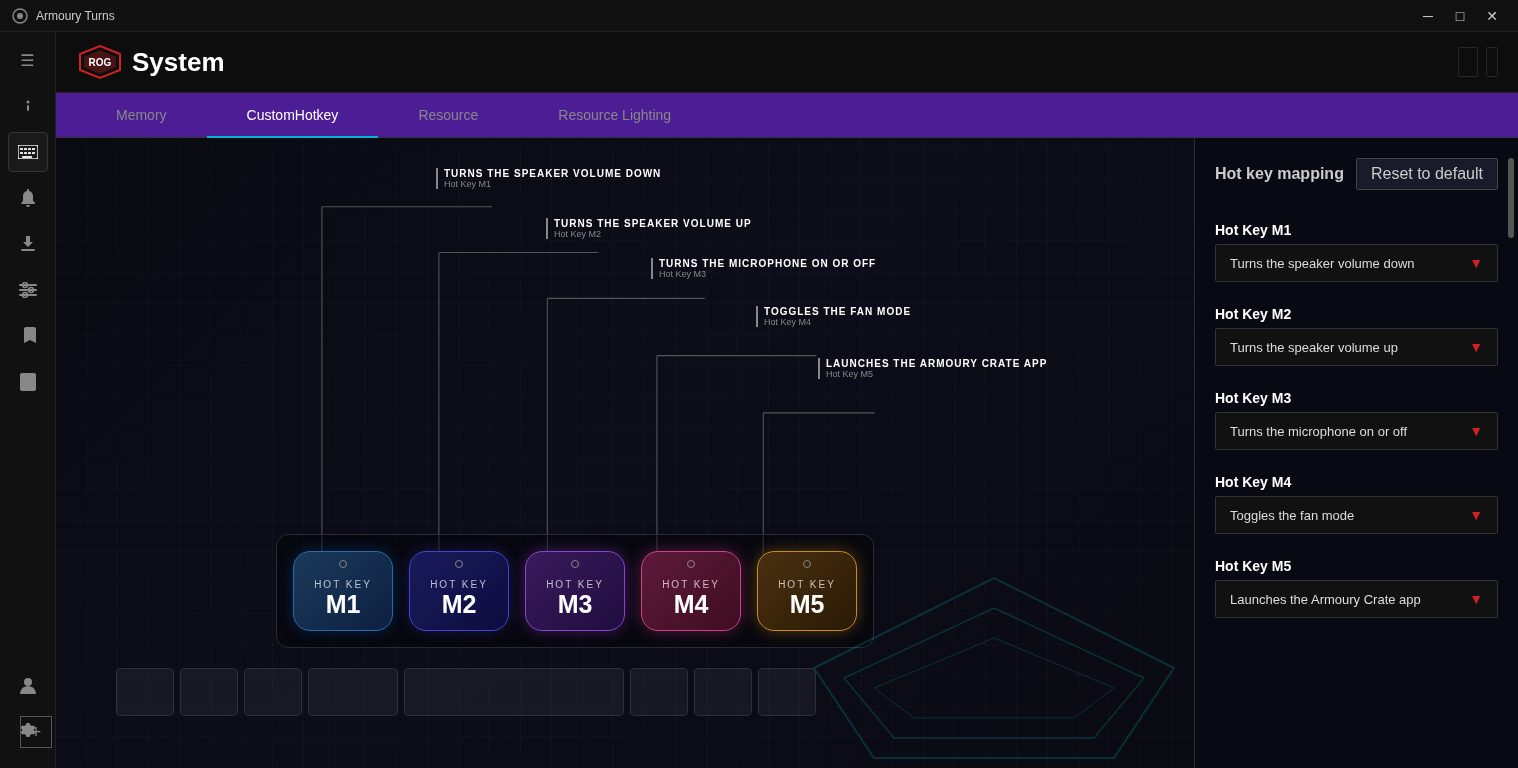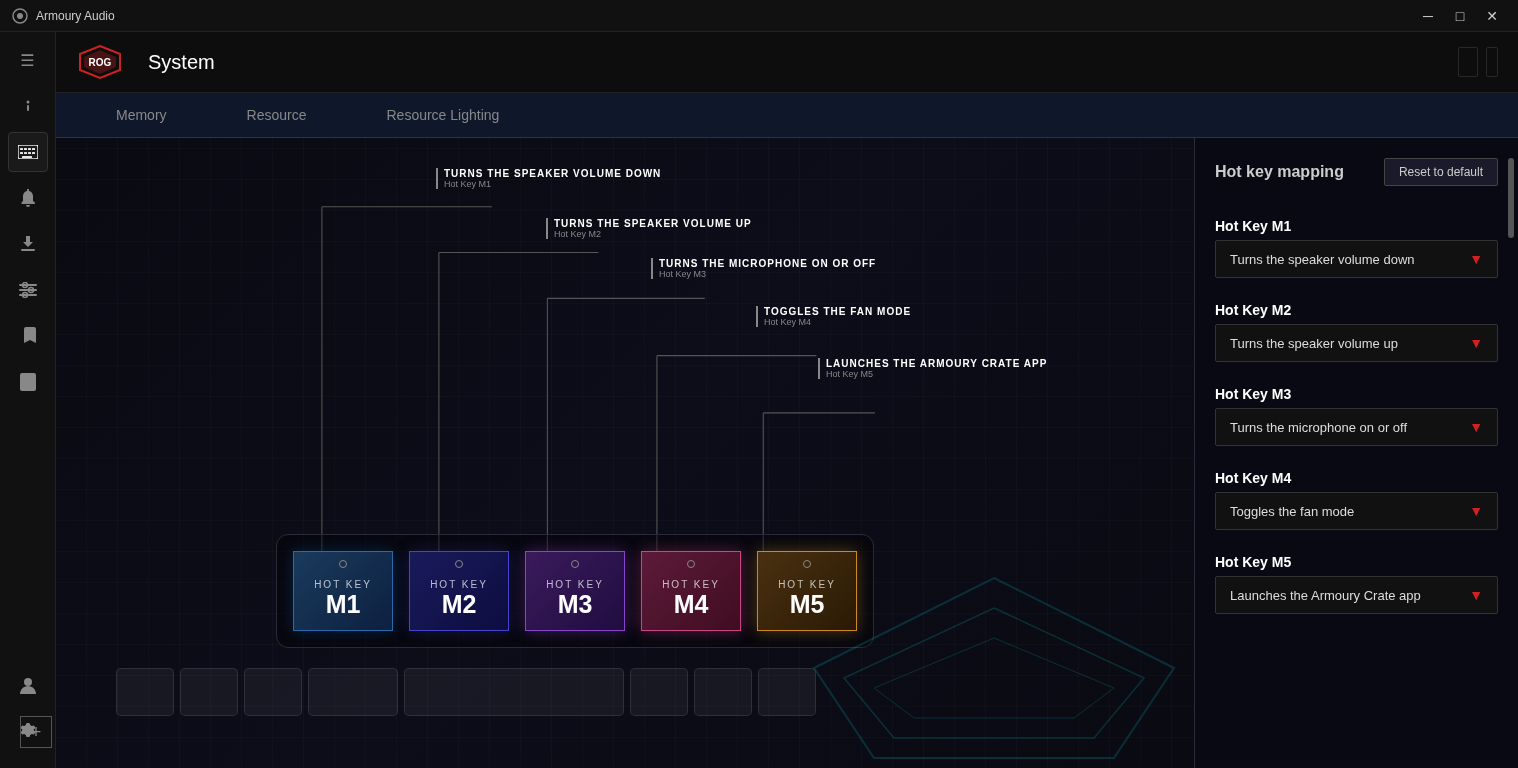--- a/index.html
+++ b/index.html
@@ -107,33 +107,33 @@
       display: flex;
       align-items: center;
       padding: 12px 20px;
       gap: 16px;
       border-bottom: 1px solid #222;
       background: #0d0d0d;
     }
     .rog-logo {
       display: flex;
       align-items: center;
-      gap: 24px;
+      gap: 8px;
     }
     .logo-svg { width: 48px; height: 36px; }
     .system-title {
-      font-size: 20px;
-      font-weight: 400;
+      font-size: 26px;
+      font-weight: 700;
       color: #fff;
     }
 
     
     .tabs {
       display: flex;
-      background: #0f172a;
+      background: #4c1d95;
       border-bottom: 1px solid #333;
       padding: 0 20px;
     }
     .tab {
       padding: 14px 40px;
       cursor: pointer;
       color: #888;
       font-size: 14px;
       position: relative;
       white-space: nowrap;
@@ -183,21 +183,21 @@
         transparent,
         transparent 30px,
         rgba(255,255,255,0.02) 30px,
         rgba(255,255,255,0.02) 31px
       );
     }
 
     .hotkey-btn {
       width: 100px;
       height: 80px;
-      border-radius: 0;
+      border-radius: 17px;
       display: flex;
       flex-direction: column;
       align-items: center;
       justify-content: center;
       cursor: pointer;
       position: relative;
       border: 1px solid transparent;
     }
     .hotkey-btn .dot {
       width: 8px;
@@ -270,21 +270,21 @@
     .panel-title {
       font-size: 16px;
       font-weight: 600;
       color: #ccc;
     }
     .reset-btn {
       padding: 6px 14px;
       background: #1a1a2a;
       border: 1px solid #444;
       color: #ccc;
-      font-size: 12px;
+      font-size: 16px;
       cursor: pointer;
       border-radius: 2px;
     }
 
     .hotkey-row {
       display: flex;
       flex-direction: column;
       gap: 6px;
     }
     .hotkey-row-label {
@@ -350,21 +350,21 @@
   </style>
 </head>
 <body>
 
 <div class="title-bar">
   <div class="title-bar-left">
     <svg class="title-bar-icon" viewBox="0 0 16 16" fill="none">
       <circle cx="8" cy="8" r="7" stroke="#888" stroke-width="1.5"></circle>
       <circle cx="8" cy="8" r="3" fill="#888"></circle>
     </svg>
-    <span>Armoury Audio</span>
+    <span>Armoury Turns</span>
   </div>
   <div class="title-bar-controls">
     <button class="title-bar-btn">─</button>
     <button class="title-bar-btn">□</button>
     <button class="title-bar-btn close">✕</button>
   </div>
 </div>
 
 <div class="app-layout">
 
@@ -454,20 +454,23 @@
       <div style="display:flex;gap:8px;align-items:center">
         <div style="width:20px;height:30px;border:1px solid #444;border-radius:2px;opacity:0.5"></div>
         <div style="width:12px;height:30px;border:1px solid #444;border-radius:2px;opacity:0.5"></div>
       </div>
     </div>
 
     <div class="tabs">
       <div class="tab">
         <span>Memory</span>
       </div>
+      <div class="tab active">
+        <span>CustomHotkey</span>
+      </div>
       <div class="tab">
         <span>Resource</span>
       </div>
       <div class="tab">
         <span>Resource Lighting</span>
       </div>
     </div>
 
     <div class="main">
 

